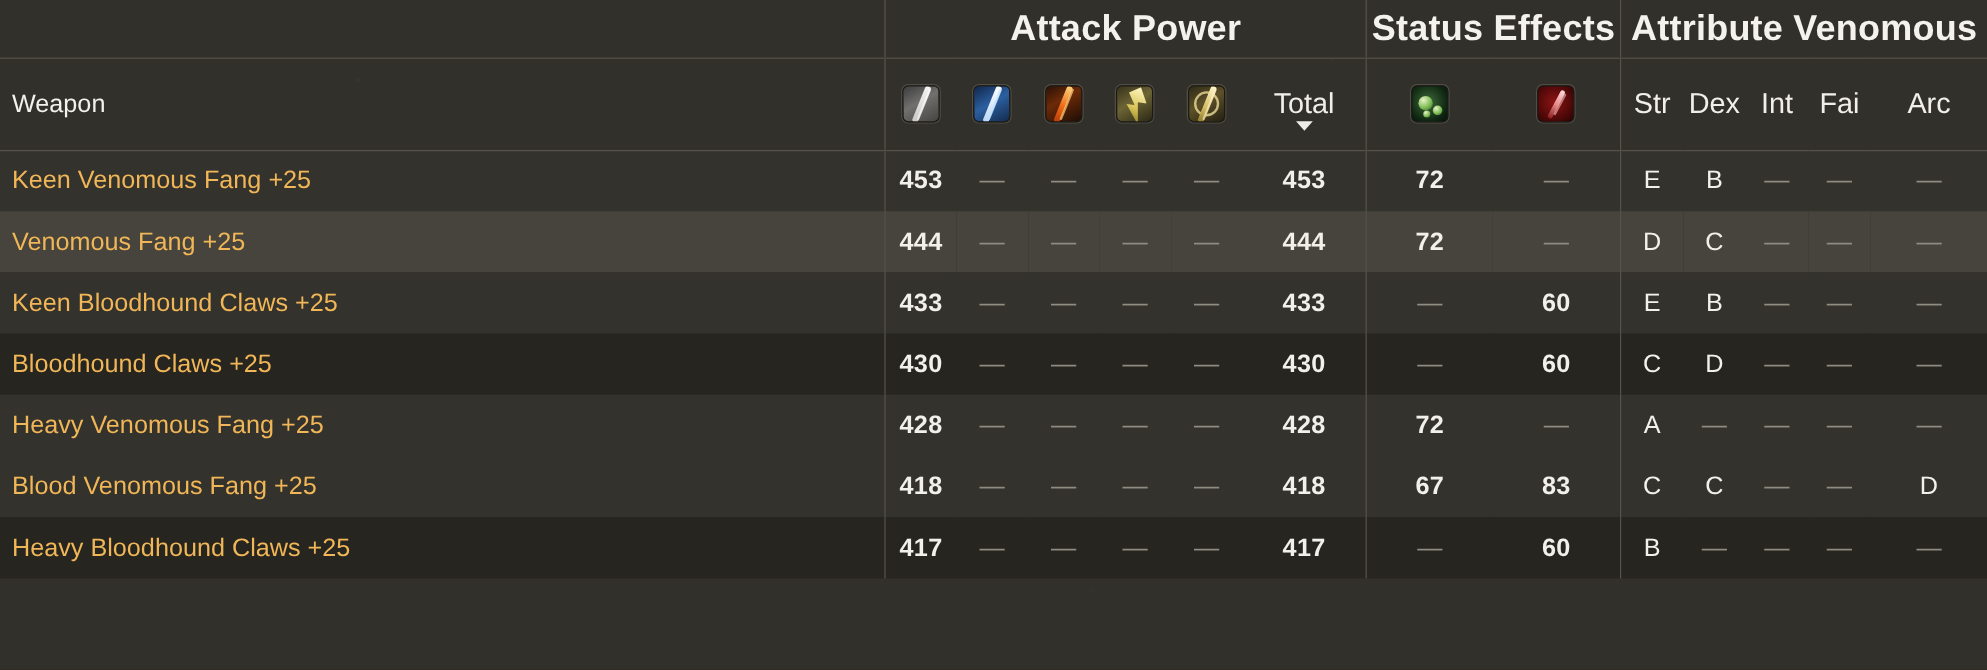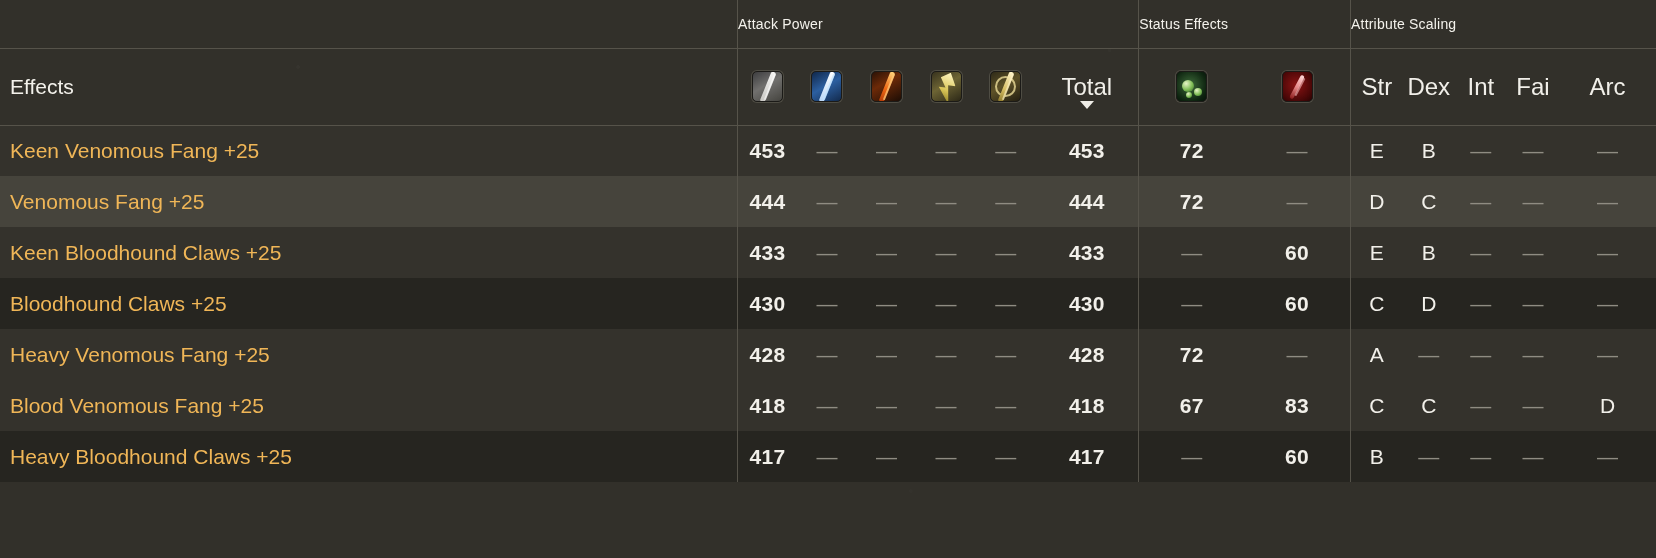--- a/index.html
+++ b/index.html
@@ -38,24 +38,25 @@
   tr.sub-row   { height: 77px; }
 
   th {
     font-weight: normal;
     color: #f2f0ea;
     vertical-align: middle;
     padding: 0;
   }
 
   .group-label {
-    font-size: 14px;
+    font-size: 30px;
     letter-spacing: .2px;
-    text-align: left;
+    text-align: center;
     color: #f4f2ec;
+    font-weight: bold;
   }
 
   .vline  { border-left: 1px solid #56534a; }
   .hline  { border-bottom: 1px solid #56534a; }
 
   .weapon-head {
     text-align: left;
     padding-left: 10px;
     font-size: 21px;
     color: #f4f2ec;
@@ -221,27 +222,27 @@
     <thead>
       <tr class="group-row">
         <th class="hline"></th>
         <th class="group-label vline hline" colspan="6">
           <span>Attack Power</span>
         </th>
         <th class="group-label vline hline" colspan="2">
           <span>Status Effects</span>
         </th>
         <th class="group-label vline hline" colspan="5">
-          <span>Attribute Scaling</span>
+          <span>Attribute Venomous</span>
         </th>
       </tr>
 
       <tr class="sub-row">
         <th class="weapon-head hline">
-          <span>Effects</span>
+          <span>Weapon</span>
         </th>
 
         <th class="subhead-cell vline hline">
           <span class="icon-box ico-phys">
             <span class="slash"></span><span class="slash2"></span>
           </span>
         </th>
         <th class="subhead-cell hline">
           <span class="icon-box ico-magic">
             <span class="slash"></span><span class="slash2"></span>

